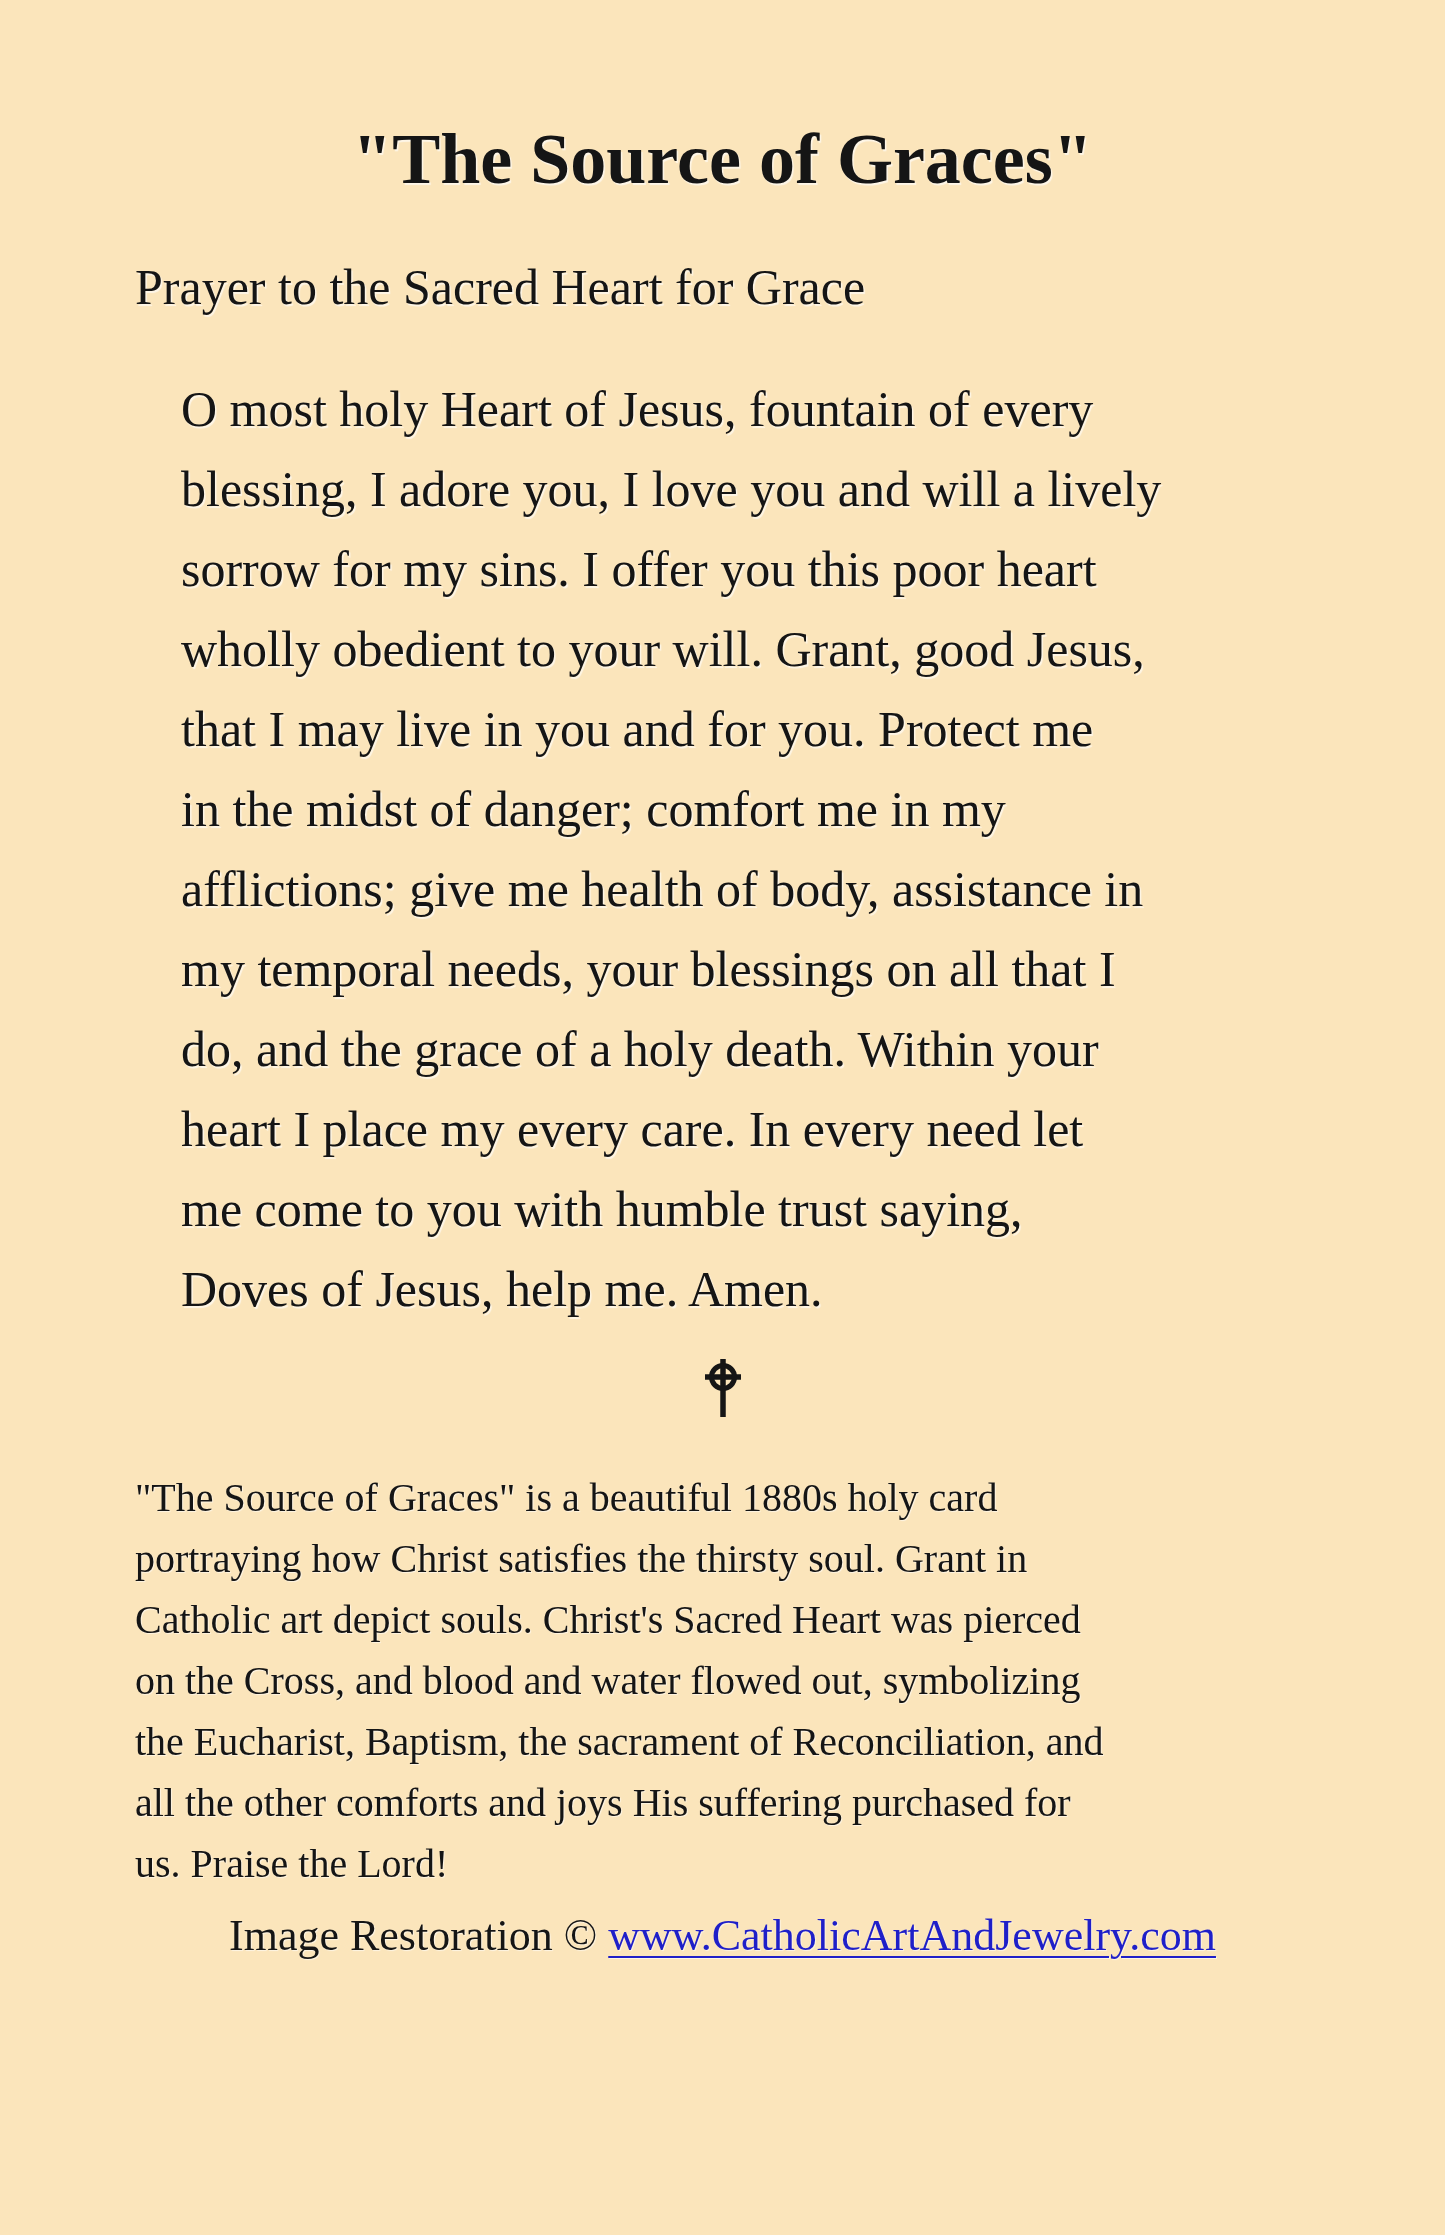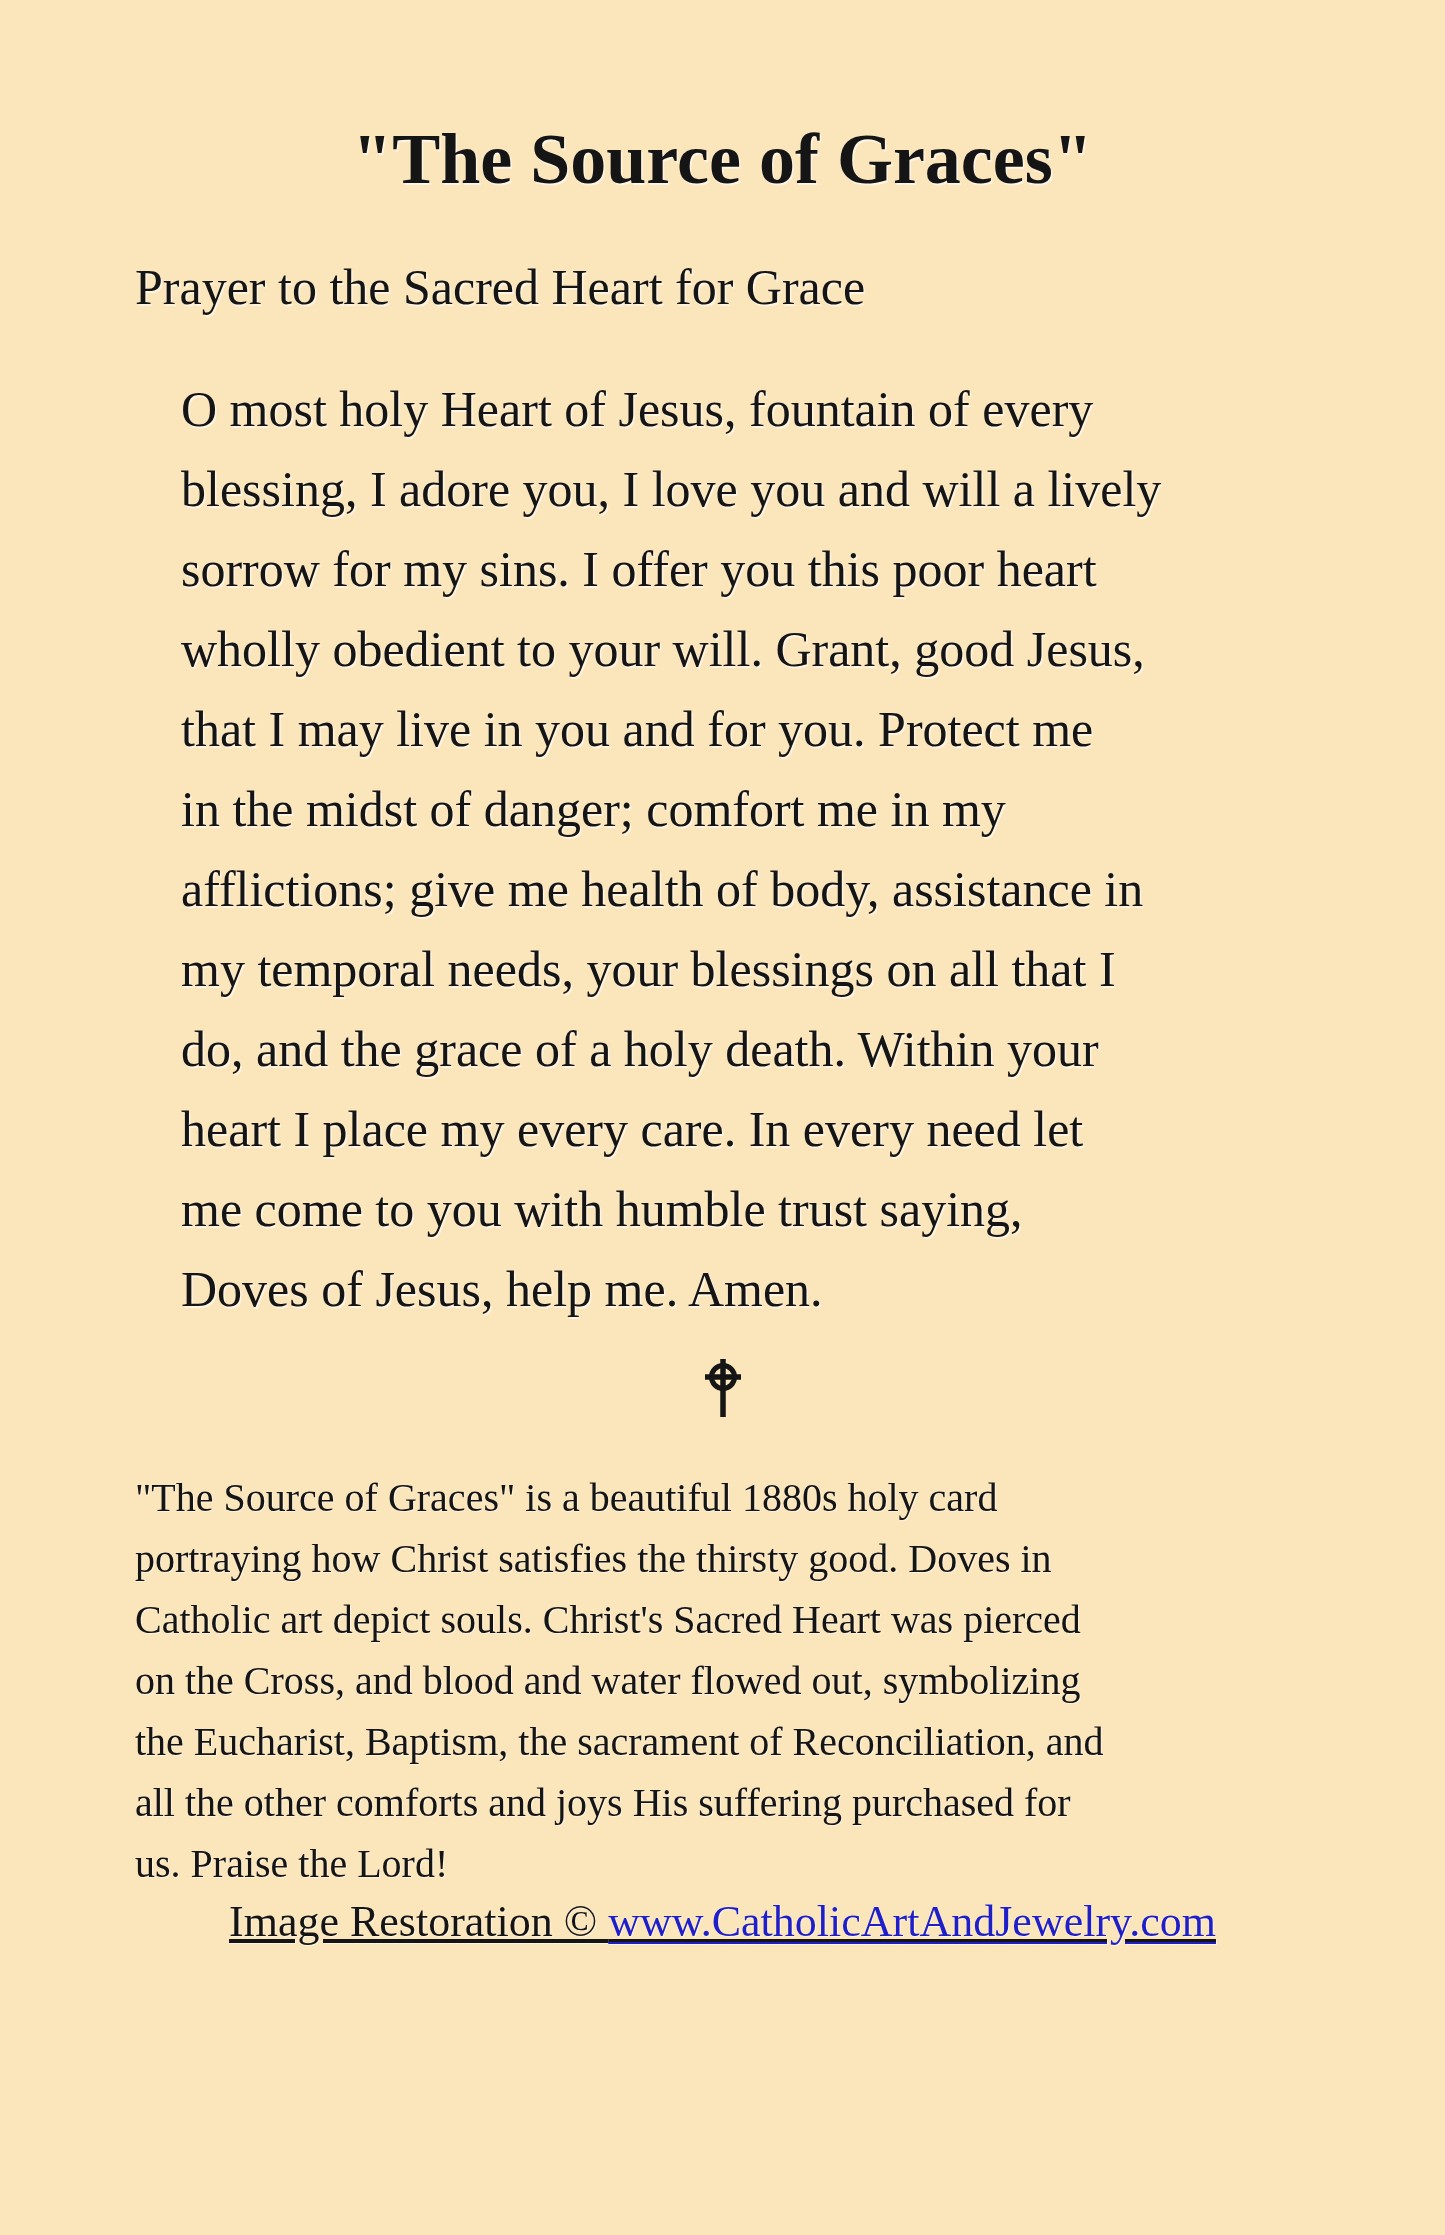--- a/index.html
+++ b/index.html
@@ -56,26 +56,25 @@
   .description {
     margin-top: 48px;
     font-size: 40px;
   }
   .description .line {
     line-height: 61px;
     white-space: nowrap;
     text-shadow: 1px 1px 1px rgba(255,255,255,0.6);
   }
   .footer {
-    margin-top: 0;
+    margin-top: 14px;
     text-align: center;
     font-size: 44px;
     line-height: 56px;
     text-shadow: 1px 1px 1px rgba(255,255,255,0.6);
-    text-decoration: underline;
   }
   .footer a {
     color: var(--link);
     text-decoration: underline;
     text-decoration-thickness: 2px;
     text-underline-offset: 6px;
   }
 </style>
 </head>
 <body>
@@ -109,21 +108,21 @@
             <line x1="18" y1="2" x2="18" y2="60" stroke-width="5.5"></line>
             <line x1="0" y1="20" x2="36" y2="20" stroke-width="5.5"></line>
             <circle cx="18" cy="20" r="11.5" stroke-width="5"></circle>
           </g>
         </svg>
       </span>
     </div>
 
     <div class="description">
         <div class="line">"The Source of Graces" is a beautiful 1880s holy card</div>
-        <div class="line">portraying how Christ satisfies the thirsty good. Doves in</div>
+        <div class="line">portraying how Christ satisfies the thirsty soul. Grant in</div>
         <div class="line">Catholic art depict souls. Christ's Sacred Heart was pierced</div>
         <div class="line">on the Cross, and blood and water flowed out, symbolizing</div>
         <div class="line">the Eucharist, Baptism, the sacrament of Reconciliation, and</div>
         <div class="line">all the other comforts and joys His suffering purchased for</div>
         <div class="line">us. Praise the Lord!</div>
       </div>
 
     <div class="footer">
       <span>Image Restoration © </span><a href="#">www.CatholicArtAndJewelry.com</a>
     </div>

